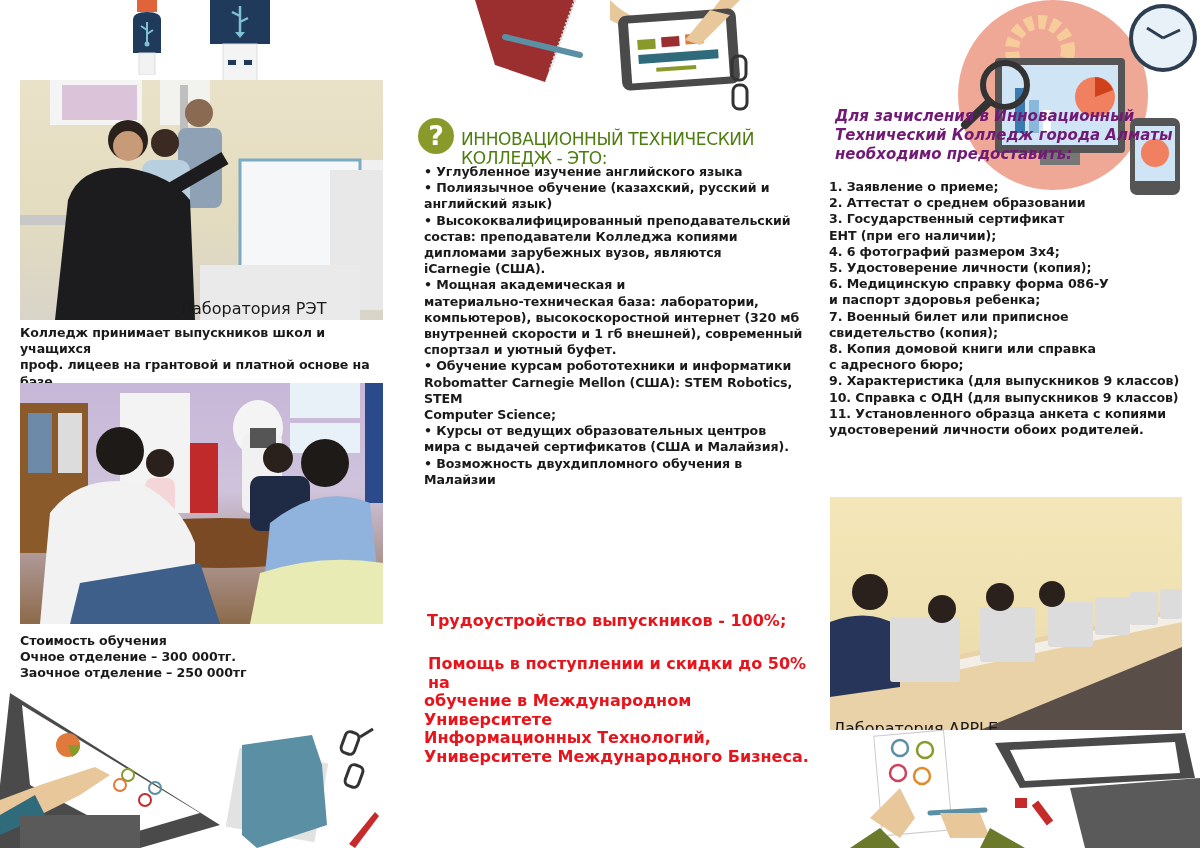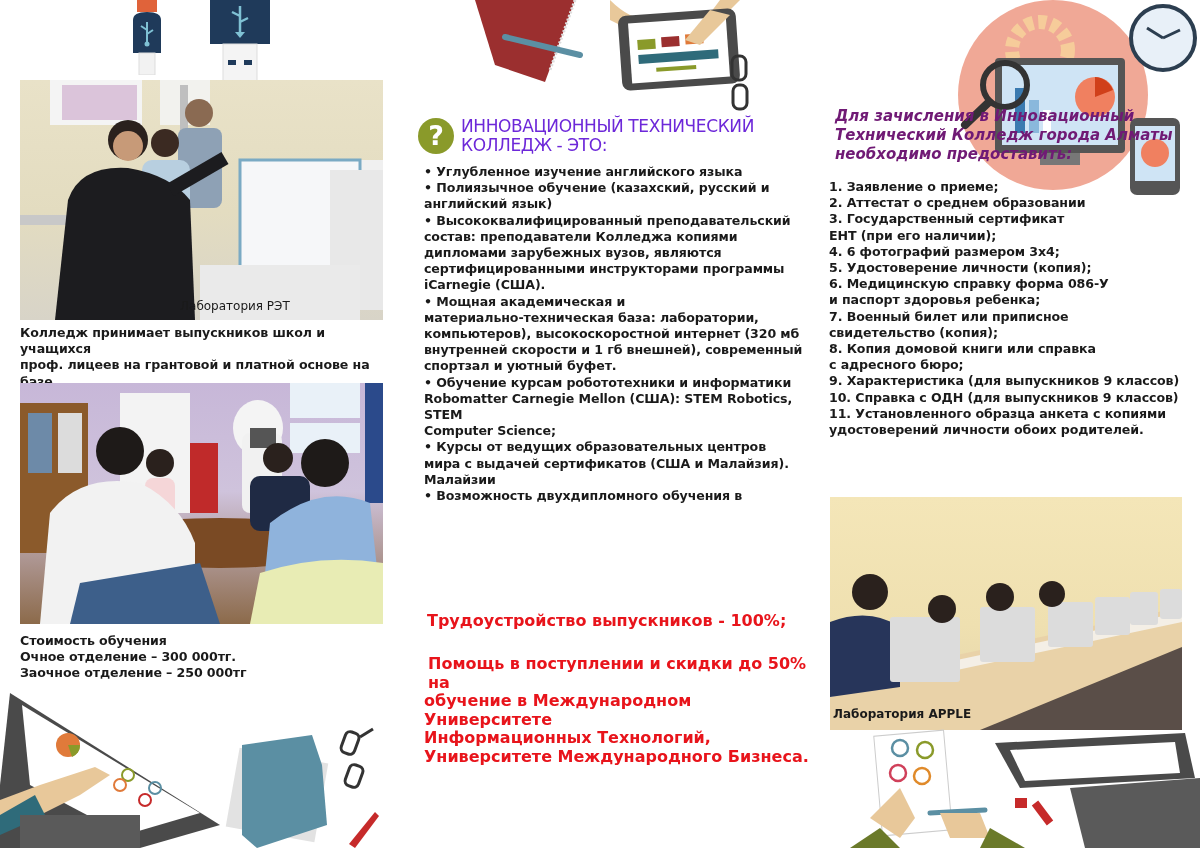--- a/index.html
+++ b/index.html
@@ -2,25 +2,25 @@
 <html><head>
 <meta charset="utf-8">
 <style>
   * { box-sizing: border-box; margin: 0; padding: 0; }
   html, body { width: 1200px; height: 848px; background: #ffffff; overflow: hidden; }
   body { position: relative; font-family: "DejaVu Sans", "Liberation Sans", sans-serif; color: #1a1a1a; }
   .abs { position: absolute; }
 
   
   .photo { position: absolute; overflow: hidden; }
-  .photo-caption { position: absolute; font-size: 12px; color: #1a1a1a; font-weight: 600; }
+  .photo-caption { position: absolute; font-size: 16px; color: #1a1a1a; font-weight: 600; }
 
   
   .body-text { font-size: 12.6px; line-height: 16.2px; font-weight: 600; letter-spacing: -0.1px; }
-  .heading-green { color: #6d28d9; font-size: 17px; line-height: 19px; font-weight: 400; letter-spacing: -0.4px; }
+  .heading-green { color: #4d7c0f; font-size: 17px; line-height: 19px; font-weight: 400; letter-spacing: -0.4px; margin-top: 13px; }
   .red-bold { color: #e8141b; font-weight: 700; font-size: 16px; line-height: 18.5px; }
   .red-italic { color: #701a75; font-weight: 700; font-style: italic; font-size: 15px; line-height: 19px; margin-left: 6px; }
   .list-item { display: block; }
 </style>
 </head>
 <body>
 
 <div class="abs" style="left:130px;top:0;width:34px;height:75px;">
   <svg width="34" height="75" viewBox="0 0 34 75">
     <rect x="7" y="0" width="20" height="12" fill="#e0633a"></rect>
@@ -177,42 +177,41 @@
       <span class="list-item">• Углубленное изучение английского языка</span>
     </div>
     <div>
       <span class="list-item">• Полиязычное обучение (казахский, русский и</span>
       <span class="list-item">английский язык)</span>
     </div>
     <div>
       <span class="list-item">• Высококвалифицированный преподавательский</span>
       <span class="list-item">состав: преподаватели Колледжа копиями</span>
       <span class="list-item">дипломами зарубежных вузов, являются</span>
-      <span class="list-item">сертифицированными инструкторами программы</span>
       <span class="list-item">iCarnegie (США).</span>
     </div>
     <div>
       <span class="list-item">• Мощная академическая и</span>
       <span class="list-item">материально-техническая база: лаборатории,</span>
       <span class="list-item">компьютеров), высокоскоростной интернет (320 мб</span>
       <span class="list-item">внутренней скорости и 1 гб внешней), современный</span>
       <span class="list-item">спортзал и уютный буфет.</span>
     </div>
     <div>
       <span class="list-item">• Обучение курсам робототехники и информатики</span>
       <span class="list-item">Robomatter Carnegie Mellon (США): STEM Robotics, STEM</span>
       <span class="list-item">Computer Science;</span>
     </div>
     <div>
       <span class="list-item">• Курсы от ведущих образовательных  центров</span>
       <span class="list-item"> мира с выдачей сертификатов (США  и Малайзия).</span>
     </div>
     <div>
+      <span class="list-item">• Возможность двухдипломного обучения в</span>
       <span class="list-item">Малайзии</span>
-      <span class="list-item">• Возможность двухдипломного обучения в</span>
     </div>
   </div>
 
 <div class="abs red-bold" style="left:427px;top:612px;">Трудоустройство выпускников - 100%;</div>
 <div class="abs red-bold" style="left:424px;top:655px;width:385px;">
   <span class="list-item" style="padding-left:4px;">Помощь в поступлении и скидки до 50% на</span>
   <span class="list-item">обучение в Международном Университете</span>
   <span class="list-item">Информационных Технологий,</span>
   <span class="list-item">Университете Международного Бизнеса.</span>
 </div>
@@ -274,21 +273,21 @@
     <rect x="60" y="120" width="70" height="65" rx="3" fill="#dcdcdc"></rect>
     <circle cx="112" cy="112" r="14" fill="#2a211d"></circle>
     <rect x="150" y="110" width="55" height="55" rx="3" fill="#dcdcdc"></rect>
     <circle cx="170" cy="100" r="14" fill="#2a211d"></circle>
     <rect x="218" y="105" width="45" height="45" rx="3" fill="#dcdcdc"></rect>
     <circle cx="222" cy="97" r="13" fill="#2a211d"></circle>
     <rect x="265" y="100" width="35" height="38" rx="3" fill="#dcdcdc"></rect>
     <rect x="300" y="95" width="28" height="33" rx="3" fill="#dcdcdc"></rect>
     <rect x="330" y="92" width="22" height="30" rx="3" fill="#dcdcdc"></rect>
   </svg>
-  <div class="photo-caption" style="left:3px;top:210px;font-weight:700;">Лаборатория APPLE</div>
+  <div class="photo-caption" style="left:3px;top:222px;font-weight:400;">Лаборатория APPLE</div>
 </div>
 
 <div class="abs" style="left:840px;top:728px;width:360px;height:120px;">
   <svg width="360" height="120" viewBox="0 0 360 120">
     <rect x="38" y="5" width="70" height="100" fill="#fff" stroke="#ccc" transform="rotate(-5 73 55)"></rect>
     <circle cx="60" cy="20" r="8" fill="none" stroke="#5b8fa3" stroke-width="2.5"></circle>
     <circle cx="85" cy="22" r="8" fill="none" stroke="#8a9a2a" stroke-width="2.5"></circle>
     <circle cx="58" cy="45" r="8" fill="none" stroke="#d0405a" stroke-width="2.5"></circle>
     <circle cx="82" cy="48" r="8" fill="none" stroke="#e08a2a" stroke-width="2.5"></circle>
     <path d="M90 85 L145 82" stroke="#5b8fa3" stroke-width="5" stroke-linecap="round"></path>

